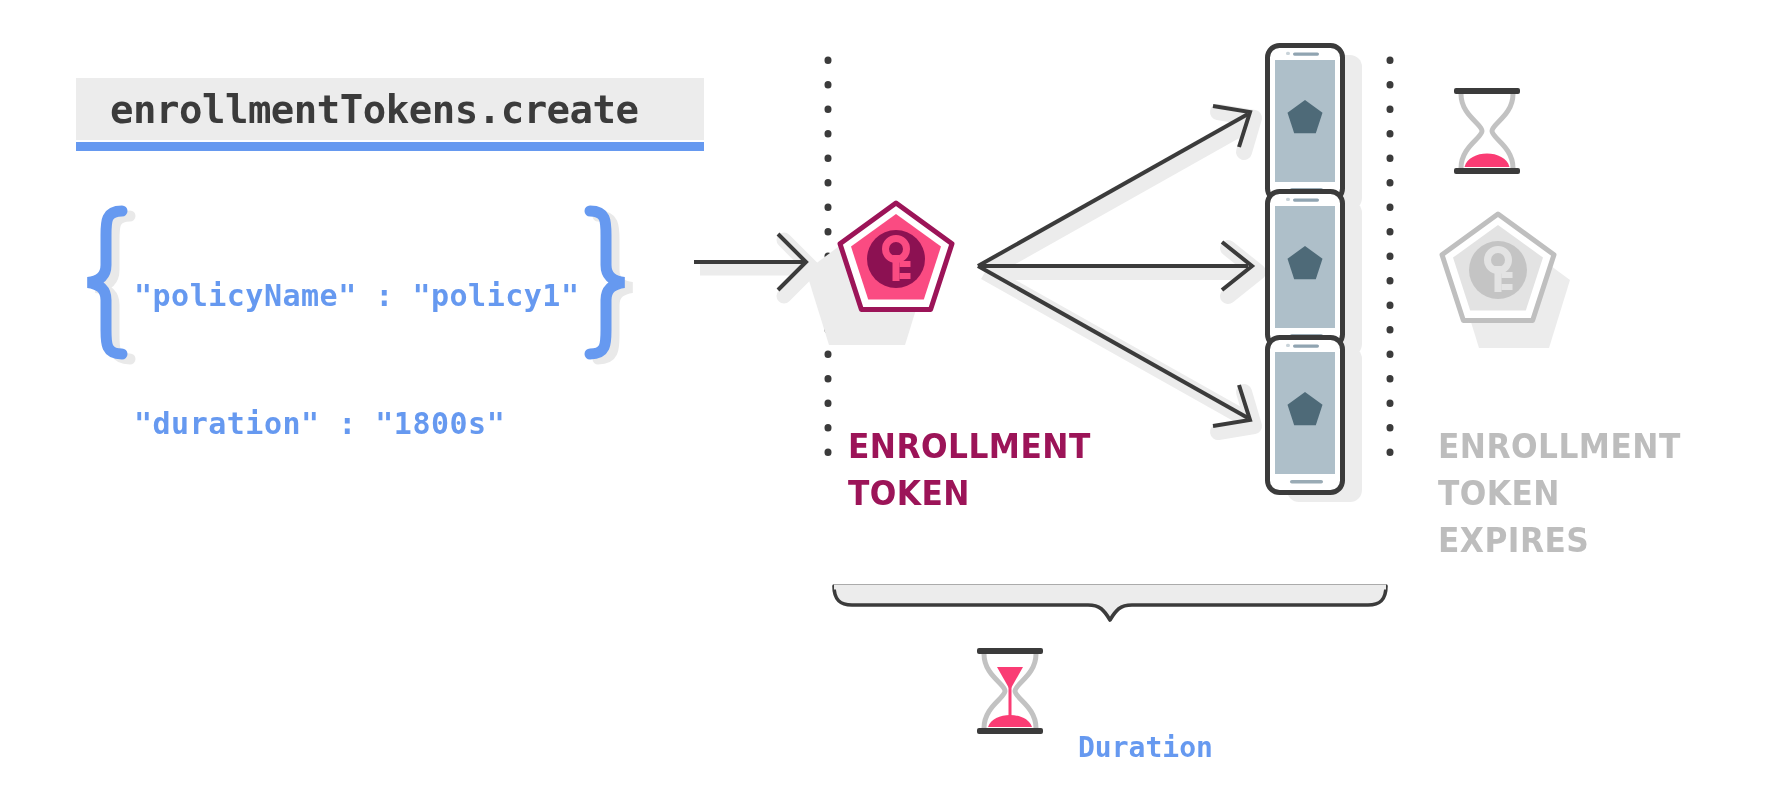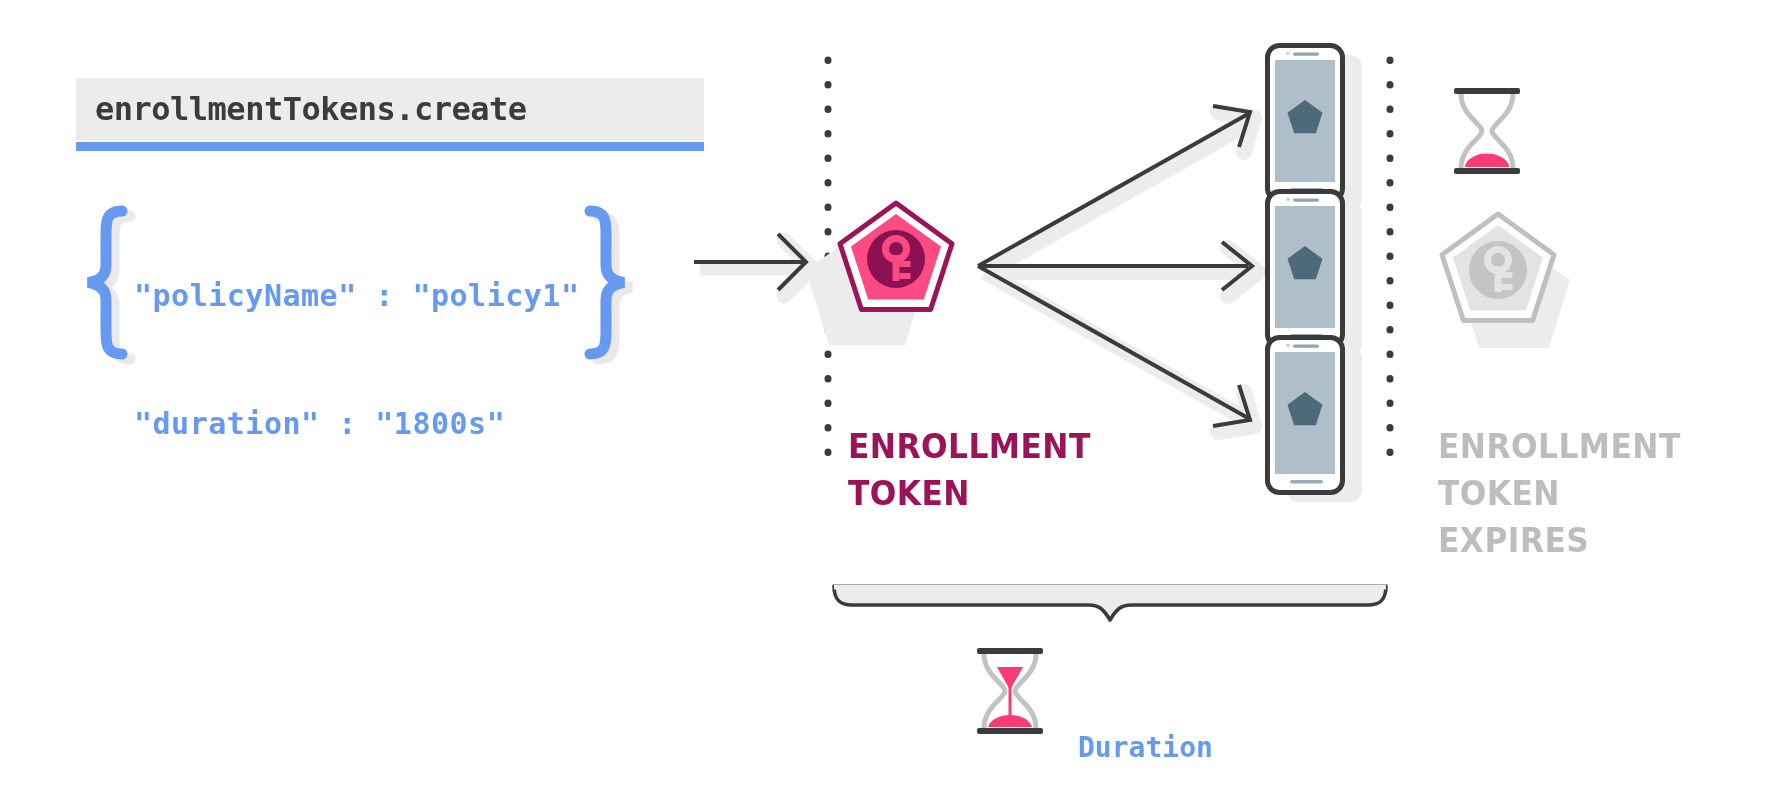--- a/index.html
+++ b/index.html
@@ -18,24 +18,24 @@
   .api-chip {
     position: absolute;
     left: 76px; top: 78px;
     width: 628px; height: 62px;
     background: #ececec;
     display: flex; align-items: center;
   }
   .api-chip-label {
     font-family: "DejaVu Sans Mono", "Liberation Mono", monospace;
     font-weight: bold;
-    font-size: 32px;
+    font-size: 39px;
     letter-spacing: -0.5px;
     color: #3b3b3b;
-    padding-left: 19px;
+    padding-left: 34px;
     white-space: nowrap;
   }
   .api-underline {
     position: absolute;
     left: 76px; top: 142px;
     width: 628px; height: 9px;
     background: #6699f0;
   }
 
   

